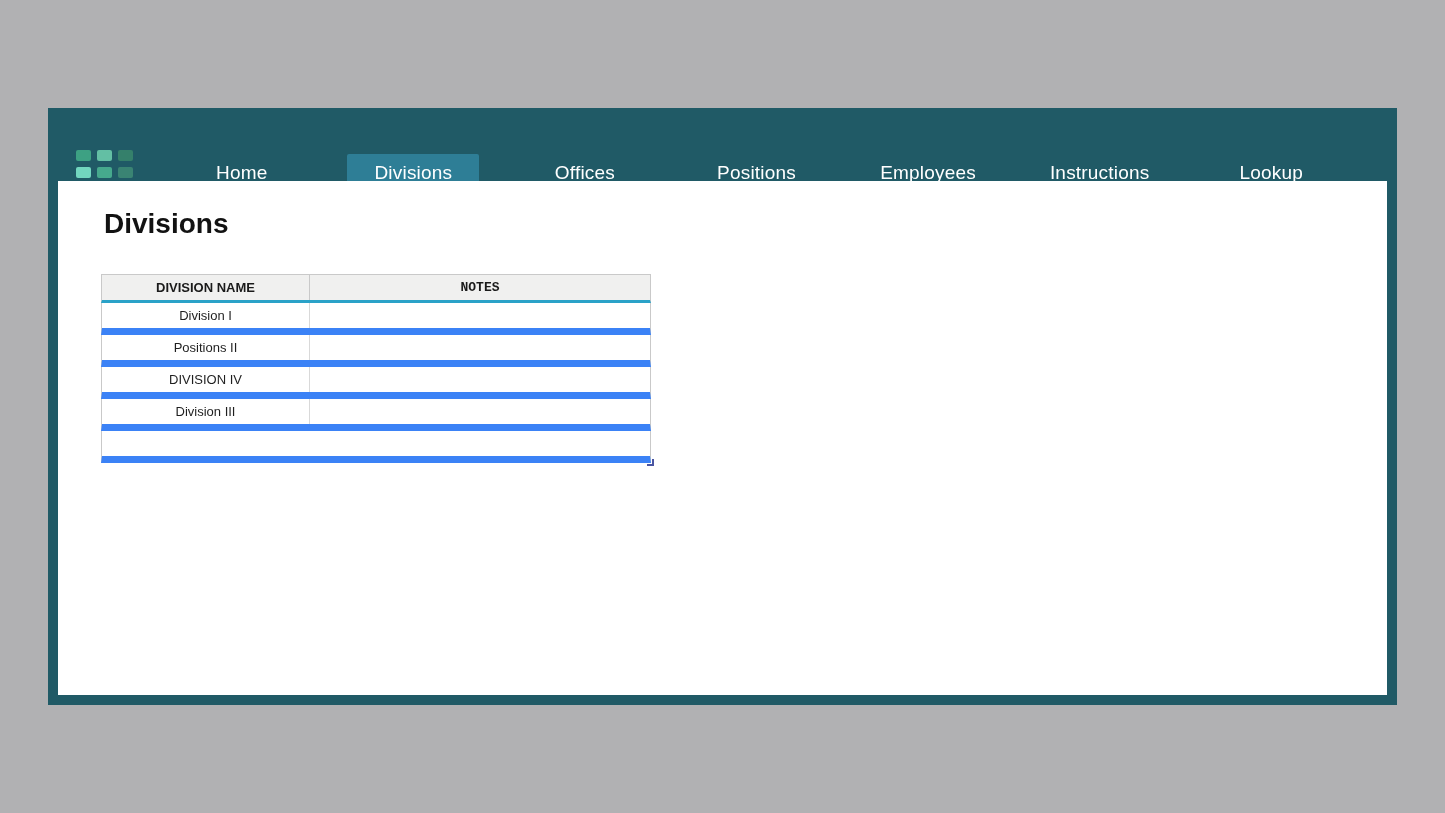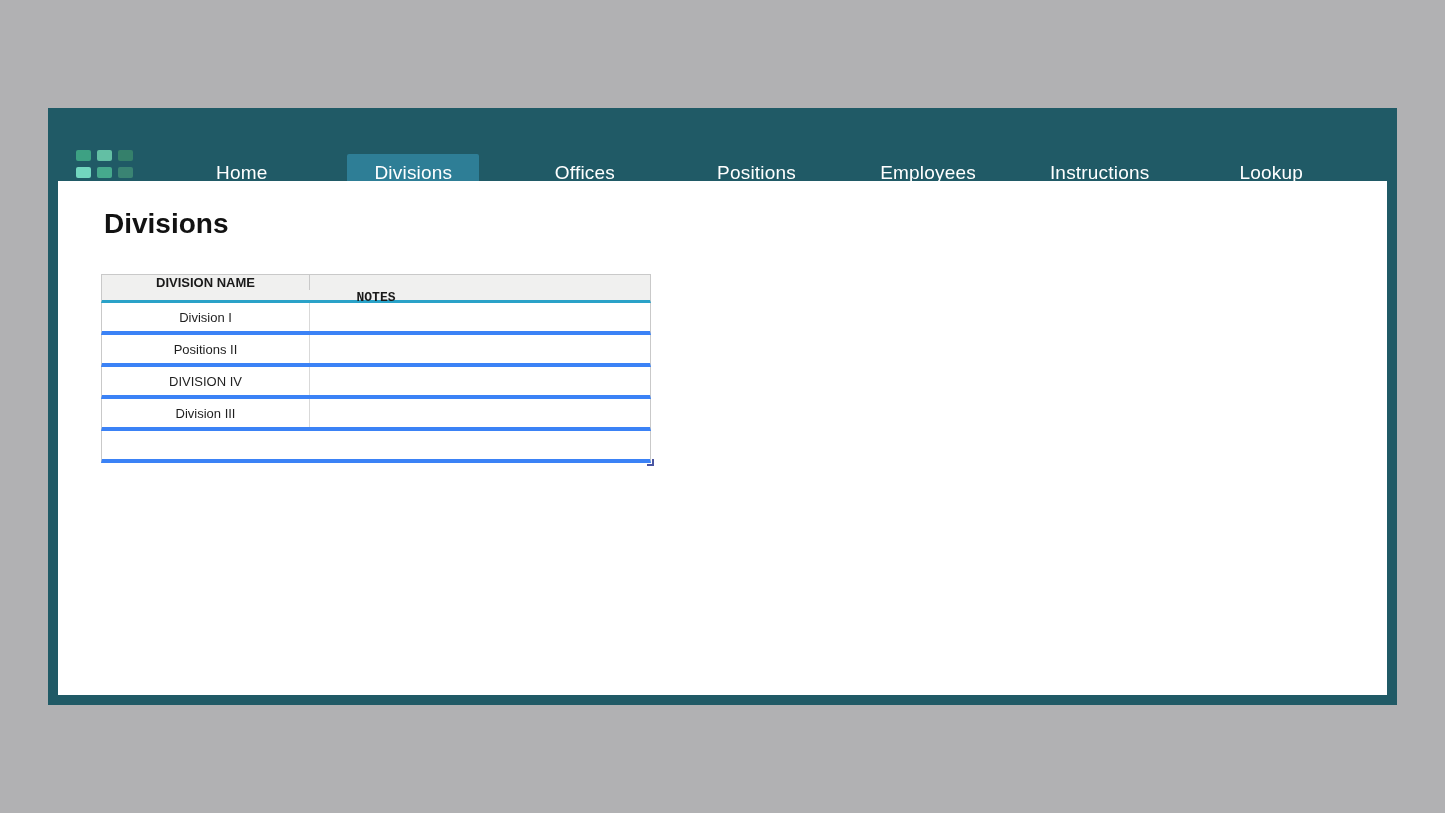--- a/index.html
+++ b/index.html
@@ -69,35 +69,34 @@
   
   .tbl {
     position: absolute; left: 43px; top: 93px;
     width: 550px;
   }
   .tbl-header {
     display: flex; height: 29px;
     background: #f0f0ef;
     border: 1px solid #c9c9c9;
     border-bottom: 3px solid #2aa2c8;
-    flex-direction: column;
   }
   .th {
     display: flex; align-items: center; justify-content: center;
     font-size: 13px; font-weight: 700; color: #1a1a1a;
   }
   .th-name { width: 208px; border-right: 1px solid #c9c9c9; }
   .th-notes { flex: 1; font-family: Liberation Mono, monospace; }
 
   .tbl-row {
     display: flex; height: 32px;
     background: #ffffff;
     border-left: 1px solid #c9c9c9;
     border-right: 1px solid #c9c9c9;
-    border-bottom: 4px solid #3b82f6;
+    border-bottom: 7px solid #3b82f6;
   }
   .tbl-row:last-child { border-bottom: 1px solid #c9c9c9; }
   .td {
     display: flex; align-items: center;
     font-size: 13px; color: #1f1f1f;
   }
   .td-name { width: 208px; justify-content: center; border-right: 1px solid #d9d9d9; }
   .td-notes { flex: 1; padding-left: 8px; }
 
   .resize-handle {

